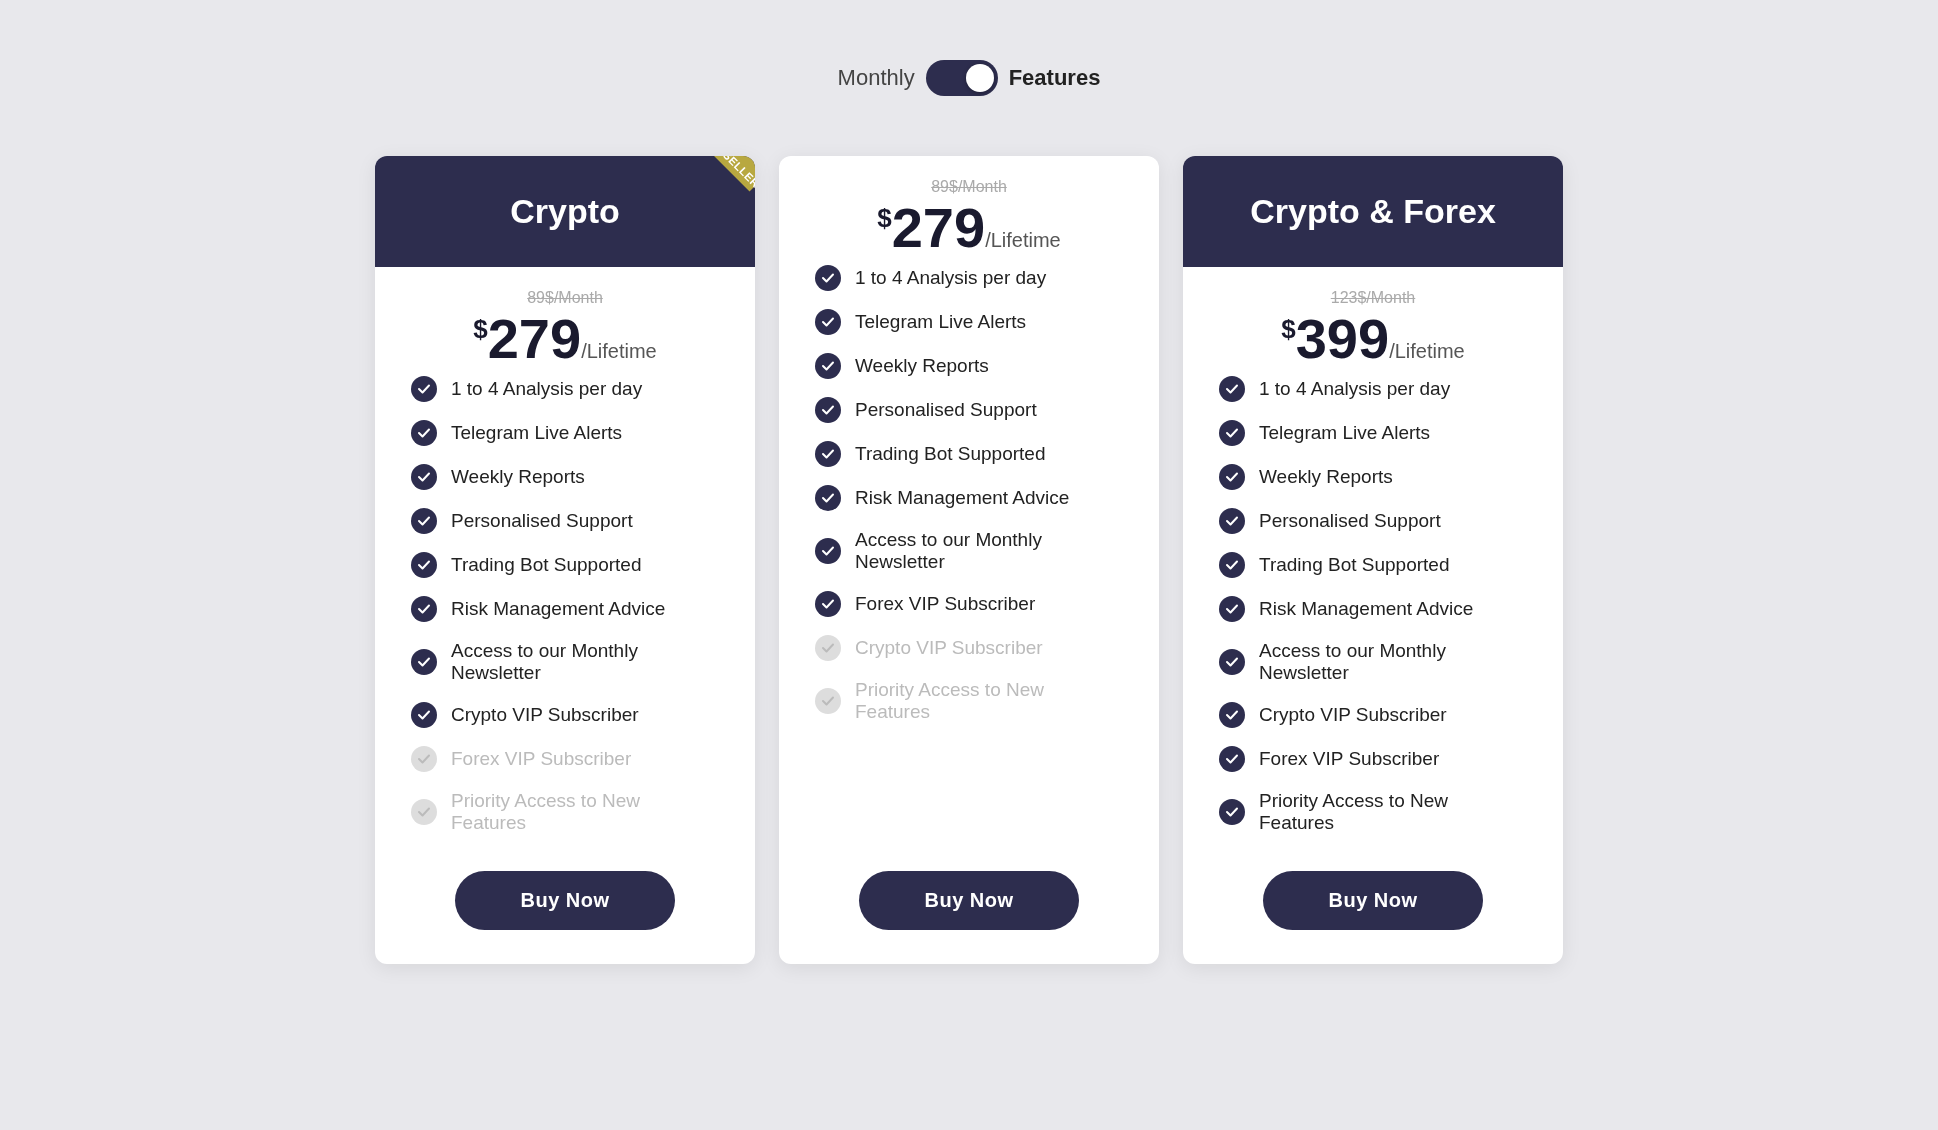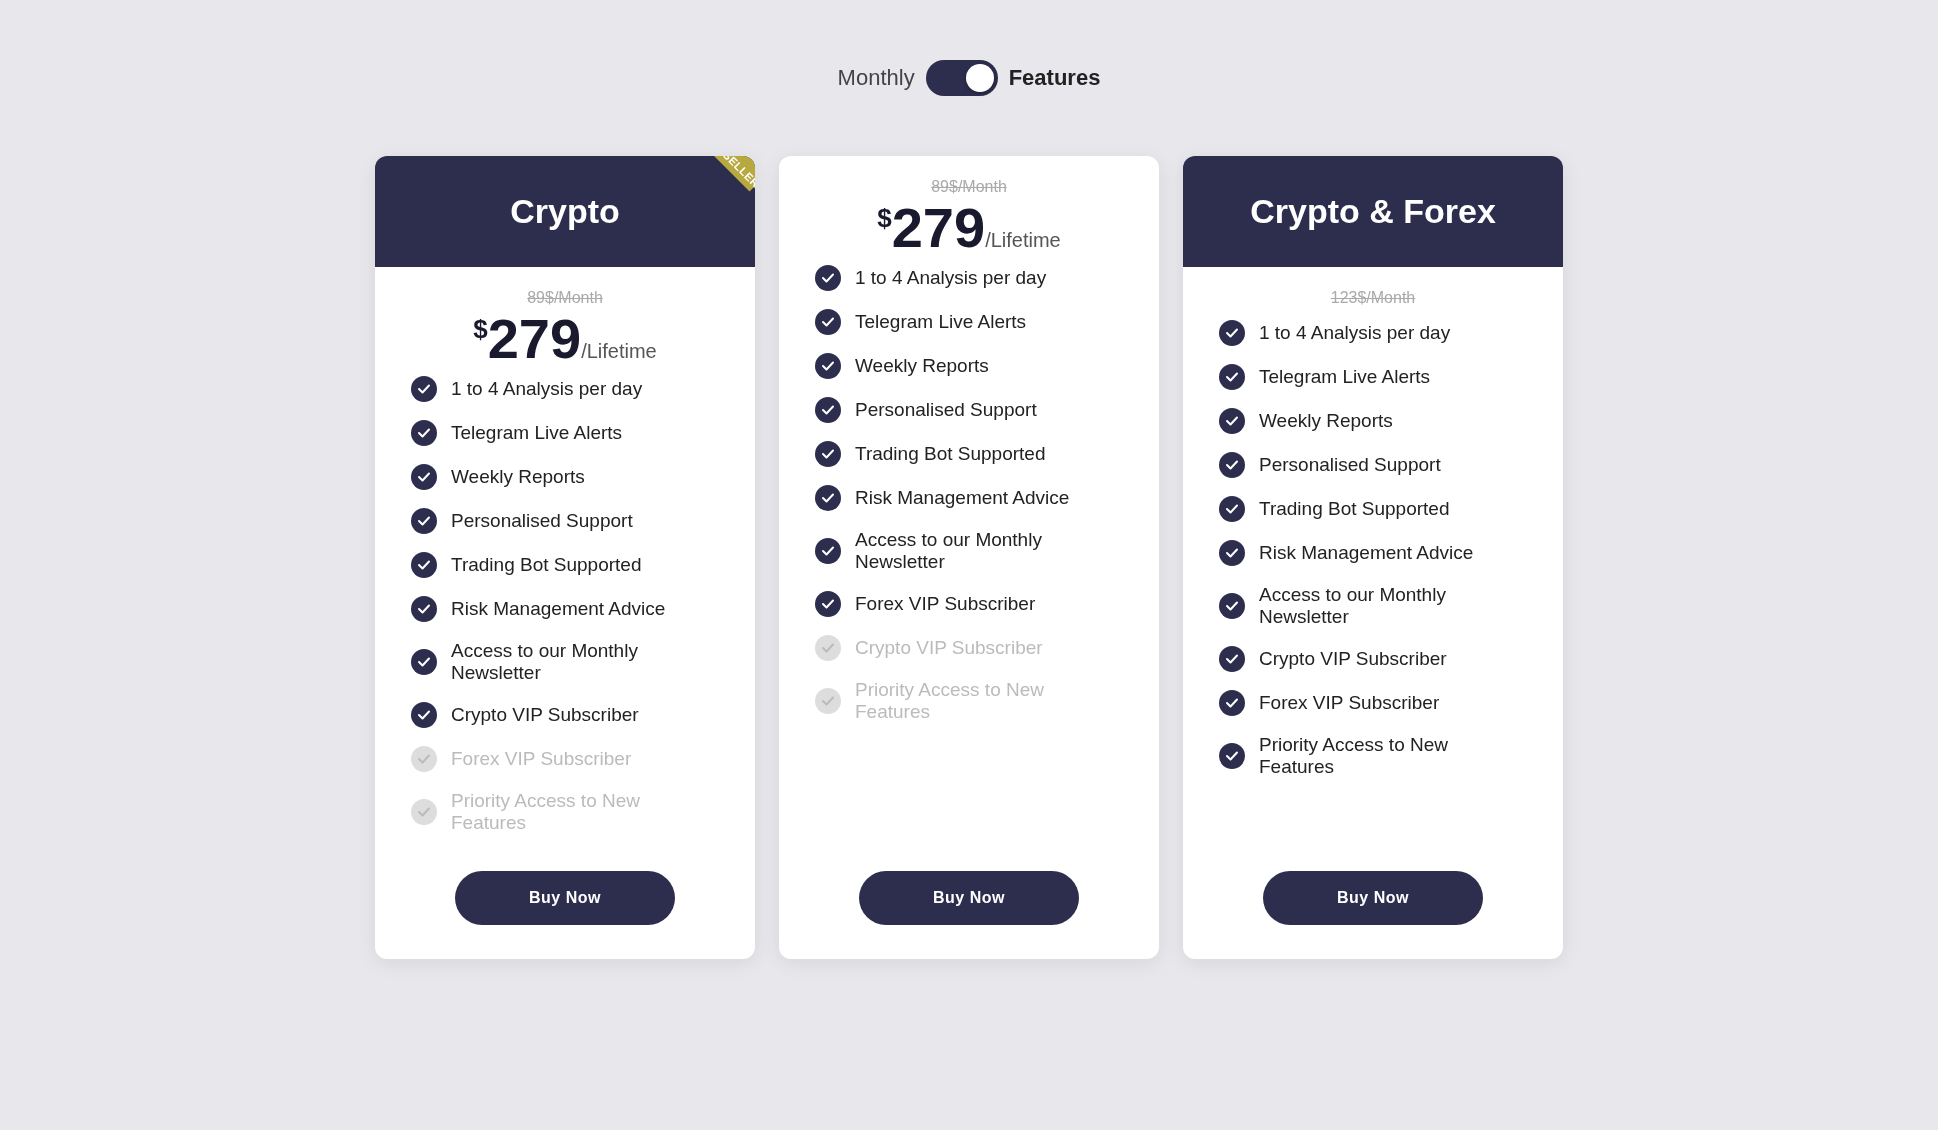--- a/index.html
+++ b/index.html
@@ -180,21 +180,21 @@
 
     .buy-btn {
       display: block;
       width: 220px;
       margin: 28px auto 10px;
       background: #2d2d4e;
       color: #fff;
       border: none;
       border-radius: 50px;
       padding: 18px 0;
-      font-size: 16px;
+      font-size: 20px;
       font-weight: 700;
       cursor: pointer;
       text-align: center;
       letter-spacing: 0.5px;
     }
   </style>
 </head>
 <body>
 
 <div class="toggle-row">
@@ -382,20 +382,21 @@
             <span>Priority Access to New Features</span>
           </li>
         </ul>
         <button class="buy-btn">Buy Now</button>
       </div>
     </div>
     <div class="card">
       <div class="card-header">Crypto &amp; Forex</div>
       <div class="card-body">
         <div class="price-old">123$/Month</div>
+        <div class="price-new"><sup>$</sup>399<span class="per">/Lifetime</span></div>
         <ul class="features-list">
           <li class="feature-item">
             <span class="check-icon active">
               <svg viewBox="0 0 14 14" fill="none" xmlns="http://www.w3.org/2000/svg">
                 <path d="M2 7L5.5 10.5L12 3.5" stroke="#fff" stroke-width="2" stroke-linecap="round" stroke-linejoin="round"></path>
               </svg>
             </span>
             <span>1 to 4 Analysis per day</span>
           </li>
           <li class="feature-item">

